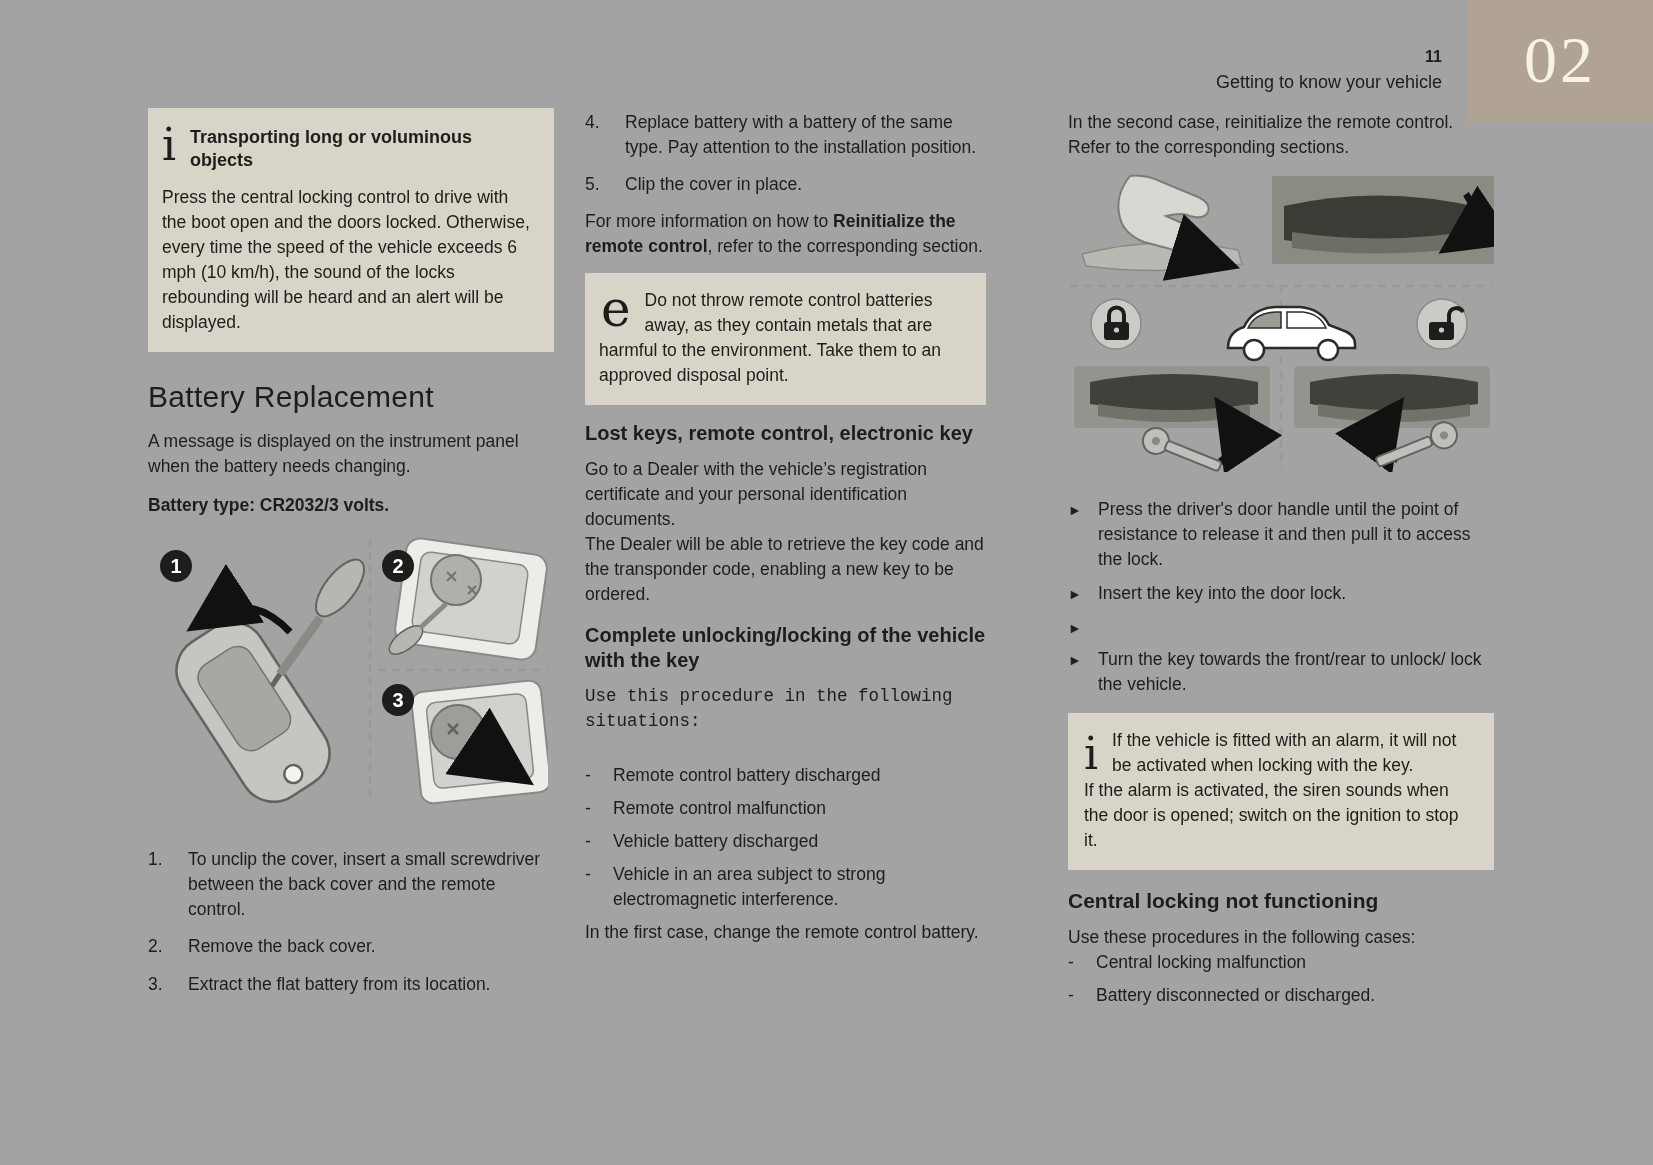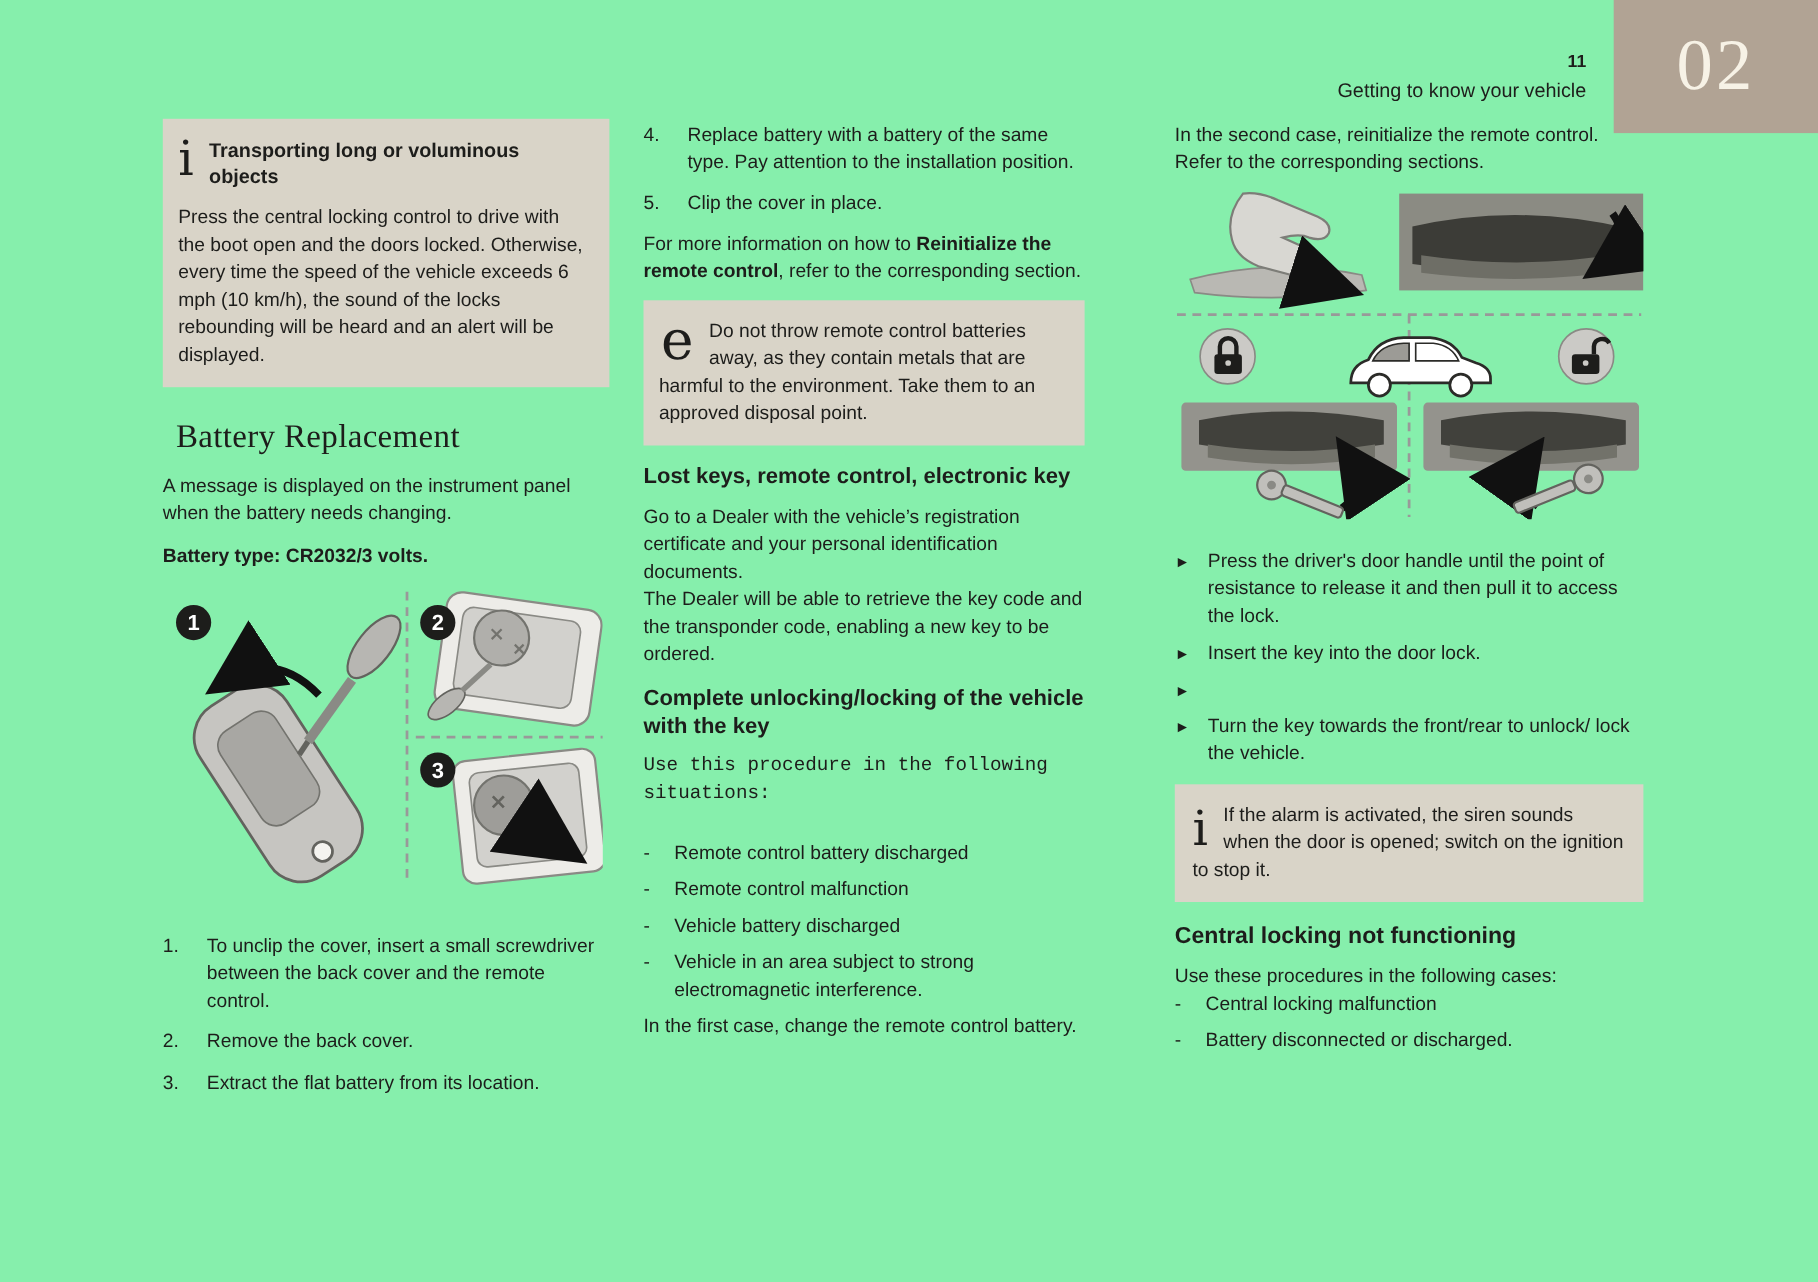--- a/index.html
+++ b/index.html
@@ -1,39 +1,39 @@
 <!DOCTYPE html>
 <html><head>
 <meta charset="utf-8">
 <style>
   * { box-sizing: border-box; }
   html,body { margin:0; padding:0; background:#ffffff; }
   .page {
-    position:relative; width:1653px; height:1165px; background:#86efac;
+    position:relative; width:1653px; height:1165px; background:#a3a3a3;
     font-family:"Liberation Sans", sans-serif; color:#1d1d1b;
     font-size:17.5px; line-height:1.43; overflow:hidden;
   }
   
   .pageno { position:absolute; top:46px; right:211px; font-weight:700; font-size:16px; }
   .section { position:absolute; top:70px; right:211px; font-size:18px; }
   .chapter {
     position:absolute; top:0; right:0; width:186px; height:121px;
     background:#b1a394; color:#f7f2e6;
     font-family:"Liberation Serif", serif; font-size:66px; font-weight:400;
     display:flex; align-items:center; justify-content:center; letter-spacing:3px;
   }
   
   .col { position:absolute; top:108px; }
   .c1 { left:148px; width:406px; }
   .c2 { left:585px; width:401px; top:110px; }
   .c3 { left:1068px; width:426px; top:110px; }
 
   p { margin:0 0 14px 0; }
   p.tight { margin:0; }
-  h1 { font-size:30px; font-weight:400; margin:26px 0 15px 12px; letter-spacing:0.3px; line-height:1.15;font-family:Liberation Serif, serif; }
+  h1 { font-size:30px; font-weight:400; margin:26px 0 15px 0; letter-spacing:0.3px; line-height:1.15; }
   .c1 h1 { margin-top:28px; }
   h2 { font-size:20px; font-weight:700; margin:16px 0 10px 0; line-height:1.28; }
   .bold { font-weight:700; }
 
   
   .note { background:#d9d4c8; padding:15px 18px 17px 14px; }
   .note-head { display:flex; gap:14px; margin-bottom:12px; align-items:flex-start; }
   .icon-i {
     font-family:"DejaVu Serif", serif; font-size:44px; line-height:0.8;
     flex:none; padding-top:4px;
@@ -293,20 +293,21 @@
         <span class="b">►</span>
       </div>
       <div class="arrow-item">
         <span class="b">►</span>
         <span class="t">Turn the key towards the front/rear to unlock/ lock the vehicle.</span>
       </div>
     </div>
 
     <div class="note">
       <span class="icon-i float">i</span>
+      <p>If the vehicle is fitted with an alarm, it will not be activated when locking with the key.</p>
       <p>If the alarm is activated, the siren sounds when the door is opened; switch on the ignition to stop it.</p>
     </div>
 
     <h2 style="font-size:21px; margin-top:6px;">Central locking not functioning</h2>
     <p style="margin-bottom:0;">Use these procedures in the following cases:</p>
 
     <div class="dash-list">
       <div class="dash-item">
         <span class="b">-</span>
         <span class="t">Central locking malfunction</span>

